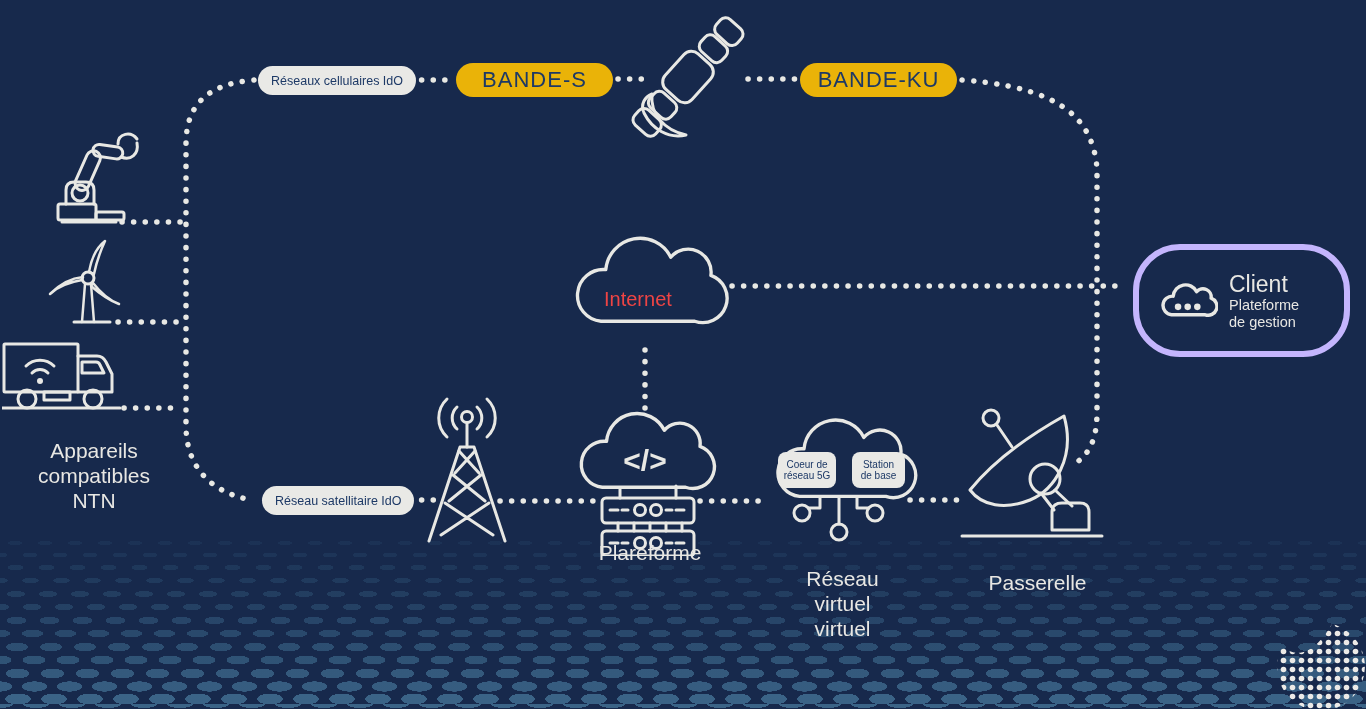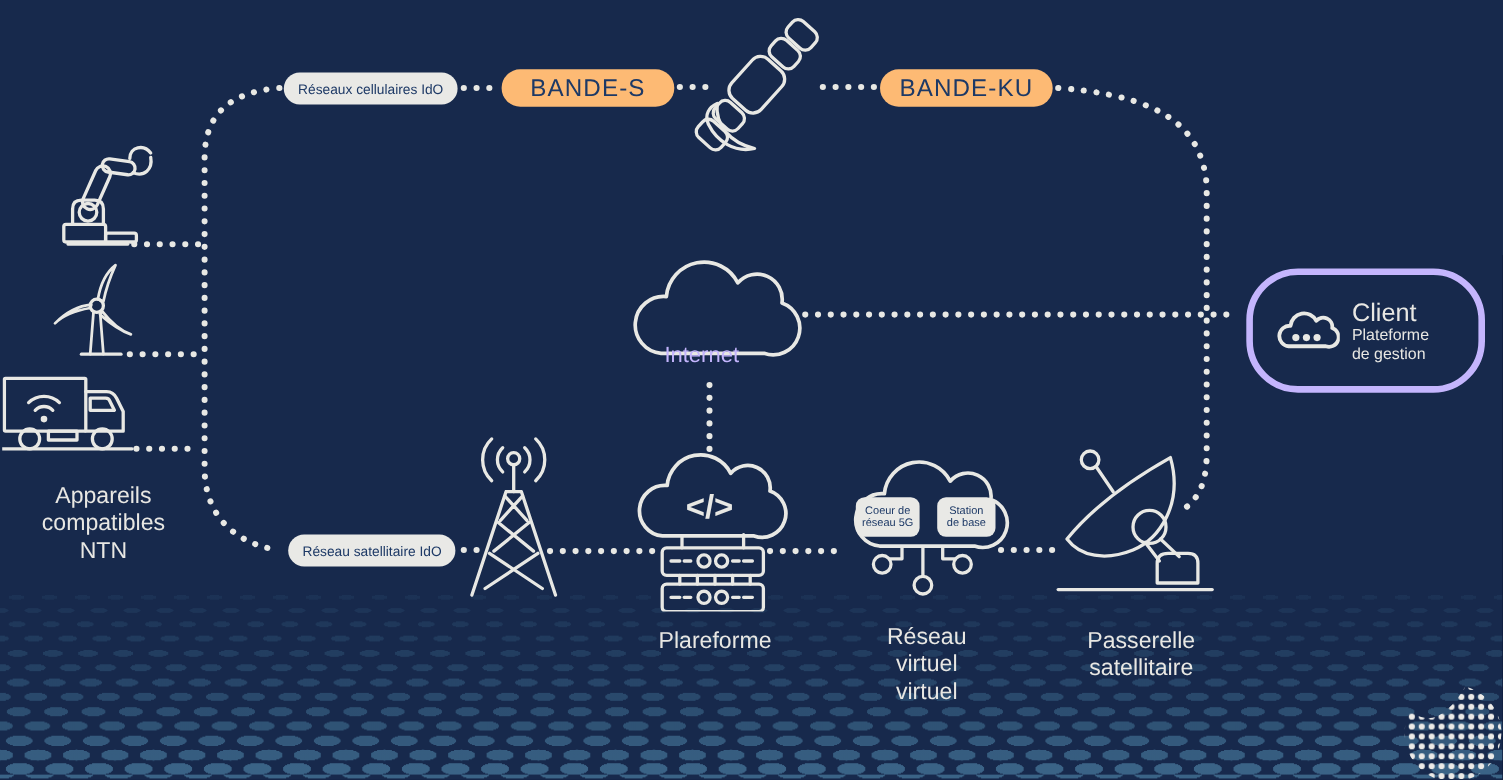--- a/index.html
+++ b/index.html
@@ -13,26 +13,26 @@
   
   .hrow{position:absolute;left:0;right:0;background-repeat:repeat-x;pointer-events:none;}
   
   .pill{
     position:absolute;display:flex;align-items:center;justify-content:center;
     background:#e9e9e6;color:#1d3966;border-radius:15px;height:29px;
     font-size:12.5px;padding:0 13px;white-space:nowrap;
   }
   .band-pill{
     position:absolute;display:flex;align-items:center;justify-content:center;
-    background:#fdba74;color:#1d3966;border-radius:18px;height:34px;width:157px;
+    background:#eab308;color:#1d3966;border-radius:18px;height:34px;width:157px;
     font-size:22px;letter-spacing:1px;white-space:nowrap;
   }
   .lbl{position:absolute;text-align:center;font-size:21px;line-height:25px;color:#e8e7e3;}
   .lbl span{display:block;}
-  .internet-lbl{position:absolute;font-size:20px;color:#c4b5fd;margin-top:24px;}
+  .internet-lbl{position:absolute;font-size:20px;color:#ef4444;}
   .chip{
     position:absolute;background:#e9e9e6;color:#1d3966;border-radius:8px;
     display:flex;flex-direction:column;align-items:center;justify-content:center;
     font-size:10px;line-height:11.5px;text-align:center;
   }
   .client-card{
     position:absolute;left:1133px;top:244px;width:217px;height:113px;
     border:6px solid #c4b5fd;border-radius:47px;
     display:flex;align-items:center;gap:11px;padding-left:17px;box-sizing:border-box;
   }
@@ -177,21 +177,21 @@
     <rect class="ln" x="52" y="100" width="92" height="25" rx="4"></rect>
     <path class="ln" d="M60,112 h8 M72,112 h6 M116,112 h6 M126,112 h8"></path>
     <circle class="ln" cx="90" cy="112" r="5.5"></circle>
     <circle class="ln" cx="106" cy="112" r="5.5"></circle>
     <path class="ln" d="M68,125 V133 M84,125 V133 M100,125 V133 M116,125 V133 M132,125 V133"></path>
     <rect class="ln" x="52" y="133" width="92" height="25" rx="4"></rect>
     <path class="ln" d="M60,145 h8 M72,145 h6 M116,145 h6 M126,145 h8"></path>
     <circle class="ln" cx="90" cy="145" r="5.5"></circle>
     <circle class="ln" cx="106" cy="145" r="5.5"></circle>
   </svg>
-  <div class="lbl" style="left:535px;top:570px;width:230px;">
+  <div class="lbl" style="left:535px;top:540px;width:230px;">
     <span>Plareforme</span>
   </div>
 
   <svg class="abs" style="left:760px;top:402px;" width="158" height="148" viewBox="0 0 158 148">
     <g transform="translate(0,2) scale(0.88)">
       <path class="ln" style="stroke-width:3.8" d="M143,105 H45 A27,27 0 1 1 50,51 A36,36 0 0 1 118,38 A24,24 0 0 1 160,57 A25,25 0 0 1 143,105 Z"></path>
     </g>
     <path class="ln" d="M60,95 V106 H49"></path>
     <circle class="ln" cx="42" cy="111" r="8"></circle>
     <path class="ln" d="M79,95 V122"></path>
@@ -217,21 +217,20 @@
     <path class="ln" d="M12,90 C38,58 74,34 106,16 C118,58 96,90 72,100 C47,110 24,106 12,90 Z"></path>
     <path class="ln" d="M54,47 L39,25"></path>
     <circle class="ln" cx="33" cy="18" r="8"></circle>
     <circle class="ln" cx="87" cy="79" r="15"></circle>
     <path class="ln" d="M97,90 L114,106 M83,93 L96,110"></path>
     <path class="ln" d="M94,130 V112 Q94,103 104,103 H122 Q131,103 131,112 V130 Z"></path>
     <path class="ln" d="M4,136 H144"></path>
   </svg>
   <div class="lbl" style="left:955px;top:570px;width:165px;">
     <span>Passerelle</span>
-    <span>satellitaire</span>
   </div>
 
   <svg class="abs" style="left:1270px;top:620px;" width="96" height="89" viewBox="0 0 96 89">
     <defs>
       <pattern id="gp" patternUnits="userSpaceOnUse" width="9" height="9">
         <circle cx="4.5" cy="4.5" r="2.8" fill="#eceae7"></circle>
       </pattern>
     </defs>
     <path d="M62,4 A44,44 0 1 1 12,26 C30,42 48,28 62,4 Z" fill="url(#gp)"></path>
   </svg>

